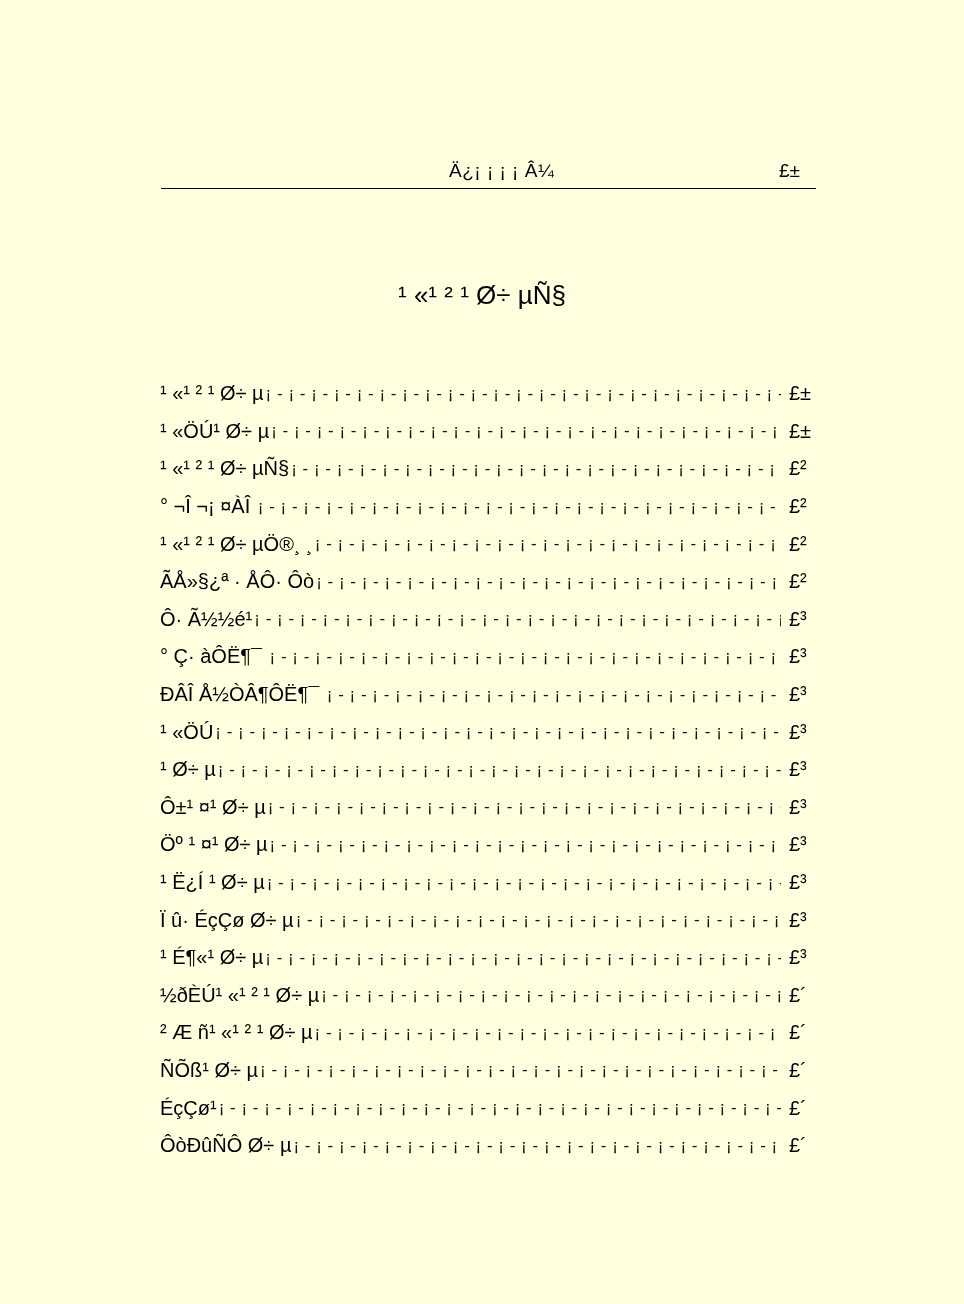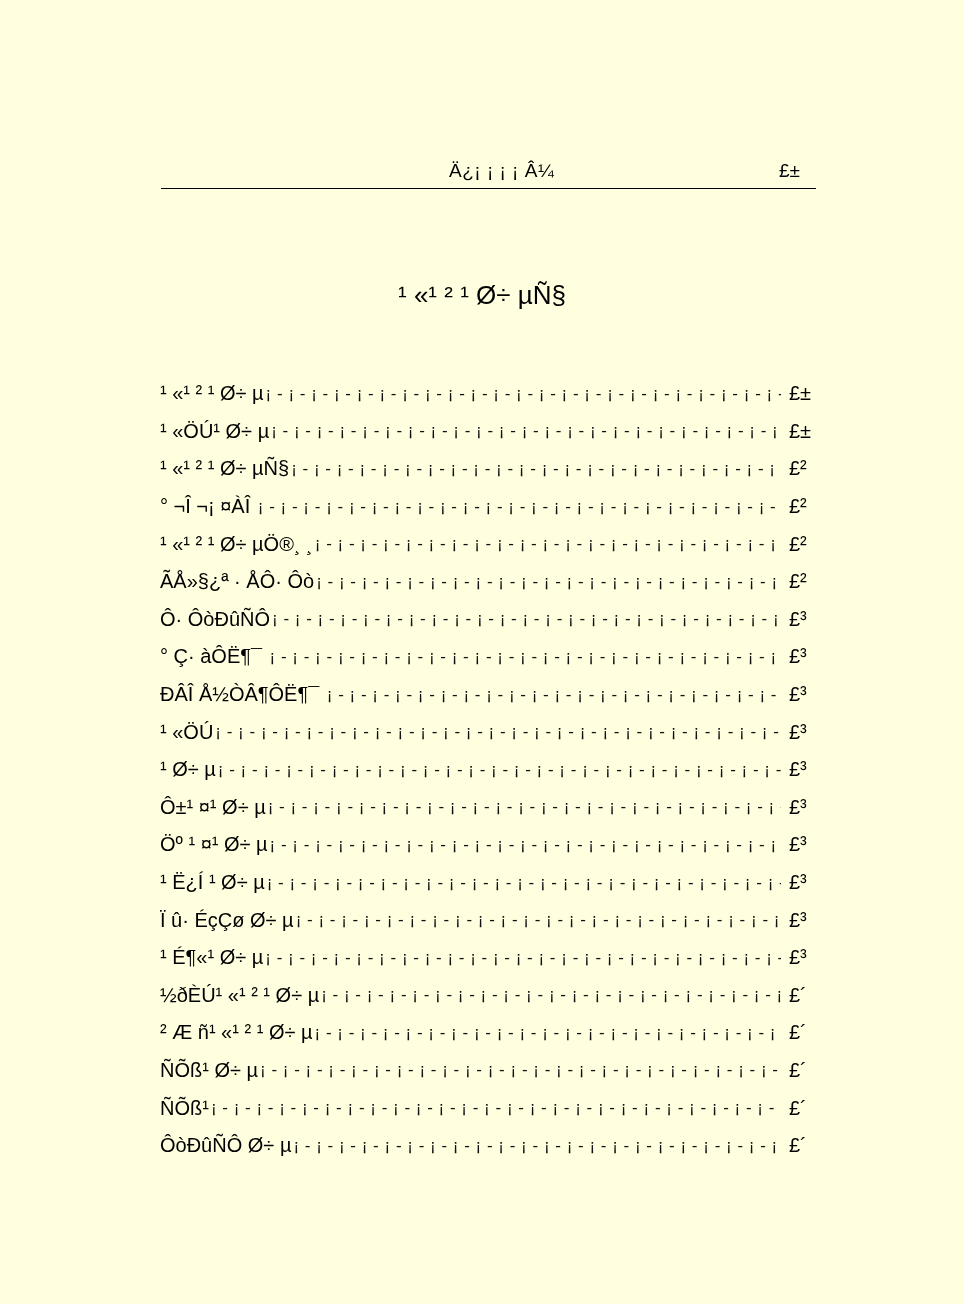--- a/index.html
+++ b/index.html
@@ -77,21 +77,21 @@
     <span class="toc-label">¹ «¹ ² ¹ Ø÷ µÖ®¸ ¸</span>
     <span class="toc-leader">¡ - ¡ - ¡ - ¡ - ¡ - ¡ - ¡ - ¡ - ¡ - ¡ - ¡ - ¡ - ¡ - ¡ - ¡ - ¡ - ¡ - ¡ - ¡ - ¡ - ¡ - ¡ - ¡ - ¡ - ¡ - ¡ - ¡ - ¡ - ¡ - ¡ - ¡ - ¡ - ¡ -</span>
     <span class="toc-page">£²</span>
   </li>
     <li class="toc-item">
     <span class="toc-label">ÃÅ»§¿ª · ÅÔ· Ôò</span>
     <span class="toc-leader">¡ - ¡ - ¡ - ¡ - ¡ - ¡ - ¡ - ¡ - ¡ - ¡ - ¡ - ¡ - ¡ - ¡ - ¡ - ¡ - ¡ - ¡ - ¡ - ¡ - ¡ - ¡ - ¡ - ¡ - ¡ - ¡ - ¡ - ¡ - ¡ - ¡ - ¡ - ¡ - ¡ -</span>
     <span class="toc-page">£²</span>
   </li>
     <li class="toc-item">
-    <span class="toc-label">Ô· ÔòÐûÑÔ</span>
+    <span class="toc-label">Ô· Ã½½é¹</span>
     <span class="toc-leader">¡ - ¡ - ¡ - ¡ - ¡ - ¡ - ¡ - ¡ - ¡ - ¡ - ¡ - ¡ - ¡ - ¡ - ¡ - ¡ - ¡ - ¡ - ¡ - ¡ - ¡ - ¡ - ¡ - ¡ - ¡ - ¡ - ¡ - ¡ - ¡ - ¡ - ¡ - ¡ - ¡ -</span>
     <span class="toc-page">£³</span>
   </li>
     <li class="toc-item">
     <span class="toc-label">° Ç· àÔË¶¯ </span>
     <span class="toc-leader">¡ - ¡ - ¡ - ¡ - ¡ - ¡ - ¡ - ¡ - ¡ - ¡ - ¡ - ¡ - ¡ - ¡ - ¡ - ¡ - ¡ - ¡ - ¡ - ¡ - ¡ - ¡ - ¡ - ¡ - ¡ - ¡ - ¡ - ¡ - ¡ - ¡ - ¡ - ¡ - ¡ -</span>
     <span class="toc-page">£³</span>
   </li>
     <li class="toc-item">
     <span class="toc-label">ÐÂÎ Å½ÒÂ¶ÔË¶¯ </span>
@@ -142,21 +142,21 @@
     <span class="toc-label">² Æ­ ñ¹ «¹ ² ¹ Ø÷ µ</span>
     <span class="toc-leader">¡ - ¡ - ¡ - ¡ - ¡ - ¡ - ¡ - ¡ - ¡ - ¡ - ¡ - ¡ - ¡ - ¡ - ¡ - ¡ - ¡ - ¡ - ¡ - ¡ - ¡ - ¡ - ¡ - ¡ - ¡ - ¡ - ¡ - ¡ - ¡ - ¡ - ¡ - ¡ - ¡ -</span>
     <span class="toc-page">£´</span>
   </li>
     <li class="toc-item">
     <span class="toc-label">ÑÕß¹ Ø÷ µ</span>
     <span class="toc-leader">¡ - ¡ - ¡ - ¡ - ¡ - ¡ - ¡ - ¡ - ¡ - ¡ - ¡ - ¡ - ¡ - ¡ - ¡ - ¡ - ¡ - ¡ - ¡ - ¡ - ¡ - ¡ - ¡ - ¡ - ¡ - ¡ - ¡ - ¡ - ¡ - ¡ - ¡ - ¡ - ¡ -</span>
     <span class="toc-page">£´</span>
   </li>
     <li class="toc-item">
-    <span class="toc-label">ÑÕß¹</span>
+    <span class="toc-label">ÉçÇø¹</span>
     <span class="toc-leader">¡ - ¡ - ¡ - ¡ - ¡ - ¡ - ¡ - ¡ - ¡ - ¡ - ¡ - ¡ - ¡ - ¡ - ¡ - ¡ - ¡ - ¡ - ¡ - ¡ - ¡ - ¡ - ¡ - ¡ - ¡ - ¡ - ¡ - ¡ - ¡ - ¡ - ¡ - ¡ - ¡ -</span>
     <span class="toc-page">£´</span>
   </li>
     <li class="toc-item">
     <span class="toc-label">ÔòÐûÑÔ Ø÷ µ</span>
     <span class="toc-leader">¡ - ¡ - ¡ - ¡ - ¡ - ¡ - ¡ - ¡ - ¡ - ¡ - ¡ - ¡ - ¡ - ¡ - ¡ - ¡ - ¡ - ¡ - ¡ - ¡ - ¡ - ¡ - ¡ - ¡ - ¡ - ¡ - ¡ - ¡ - ¡ - ¡ - ¡ - ¡ - ¡ -</span>
     <span class="toc-page">£´</span>
   </li>
   </ul>
 

